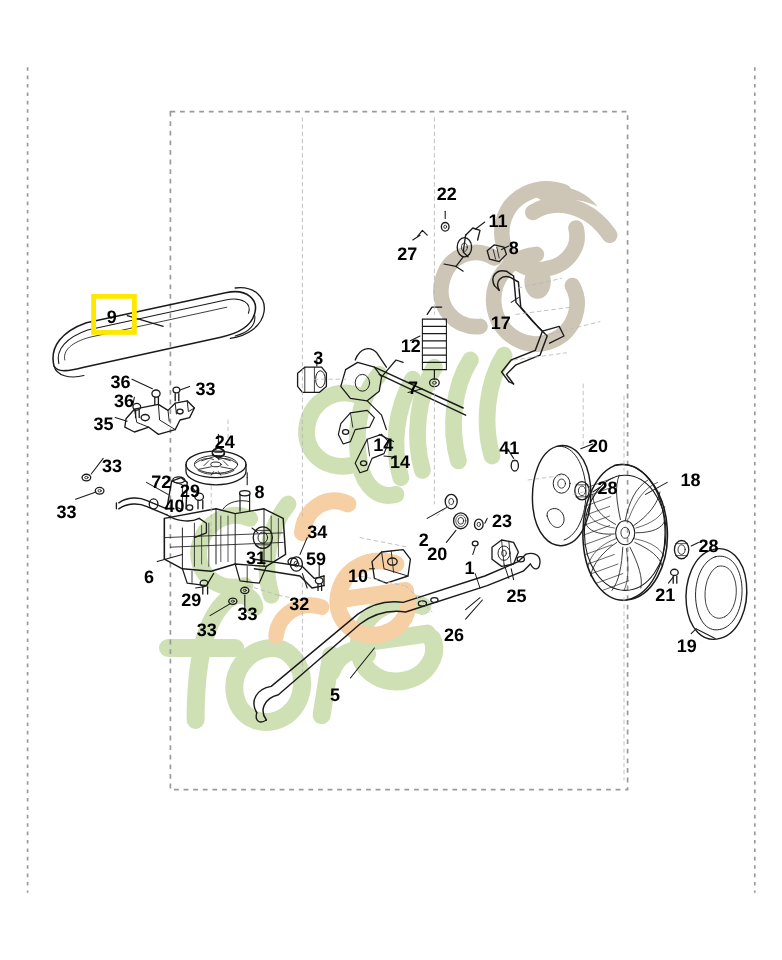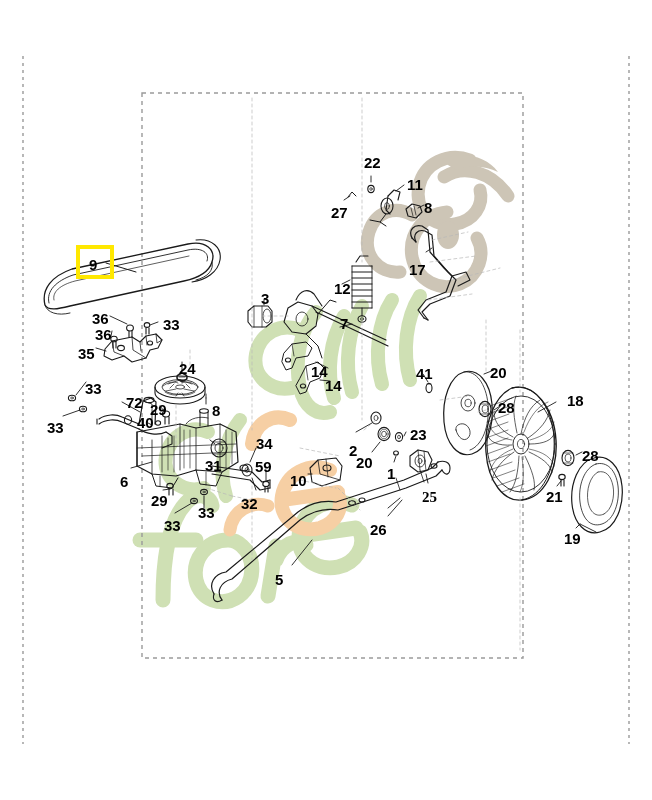--- a/index.html
+++ b/index.html
@@ -539,21 +539,21 @@
       <div class="lbl" style="left: 334px; top: 281px;">12</div>
       <div class="lbl" style="left: 331px; top: 205px;">27</div>
       <div class="lbl" style="left: 364px; top: 155px;">22</div>
       <div class="lbl" style="left: 407px; top: 177px;">11</div>
       <div class="lbl" style="left: 424px; top: 200px;">8</div>
       <div class="lbl" style="left: 409px; top: 262px;">17</div>
       <div class="lbl" style="left: 349px; top: 443px;">2</div>
       <div class="lbl" style="left: 356px; top: 455px;">20</div>
       <div class="lbl" style="left: 387px; top: 466px;">1</div>
       <div class="lbl" style="left: 410px; top: 427px;">23</div>
-      <div class="lbl" style="left: 422px; top: 490px; font-family: Liberation Serif, serif;">25</div>
+      <div class="lbl" style="left: 422px; top: 490px;">25</div>
       <div class="lbl" style="left: 416px; top: 366px;">41</div>
       <div class="lbl" style="left: 490px; top: 365px;">20</div>
       <div class="lbl" style="left: 498px; top: 400px;">28</div>
       <div class="lbl" style="left: 567px; top: 393px;">18</div>
       <div class="lbl" style="left: 582px; top: 448px;">28</div>
       <div class="lbl" style="left: 546px; top: 489px;">21</div>
       <div class="lbl" style="left: 564px; top: 531px;">19</div>
     </div>
 
   <div class="hl-box" id="highlight-box" style="left: 76px; top: 245px; width: 38px; height: 34px; border-color: rgb(255, 232, 0);">

